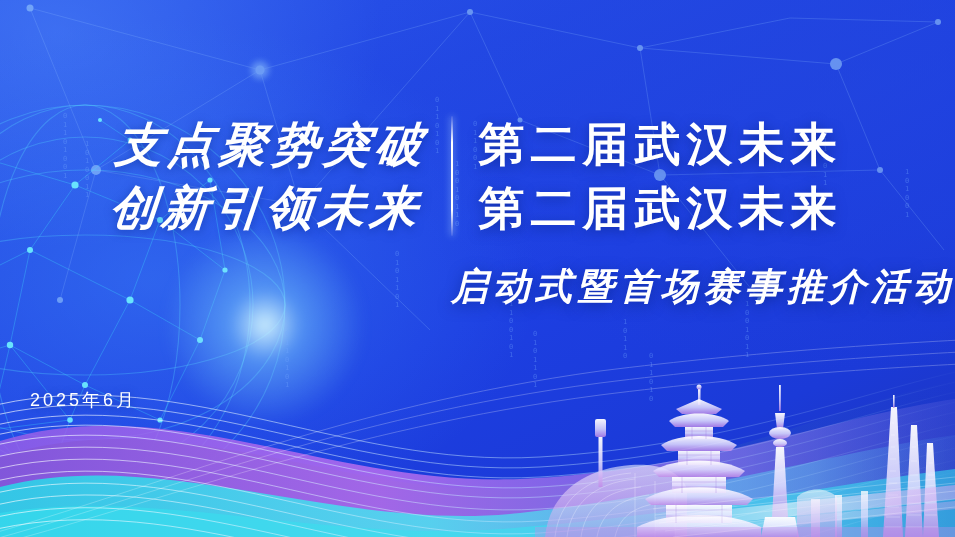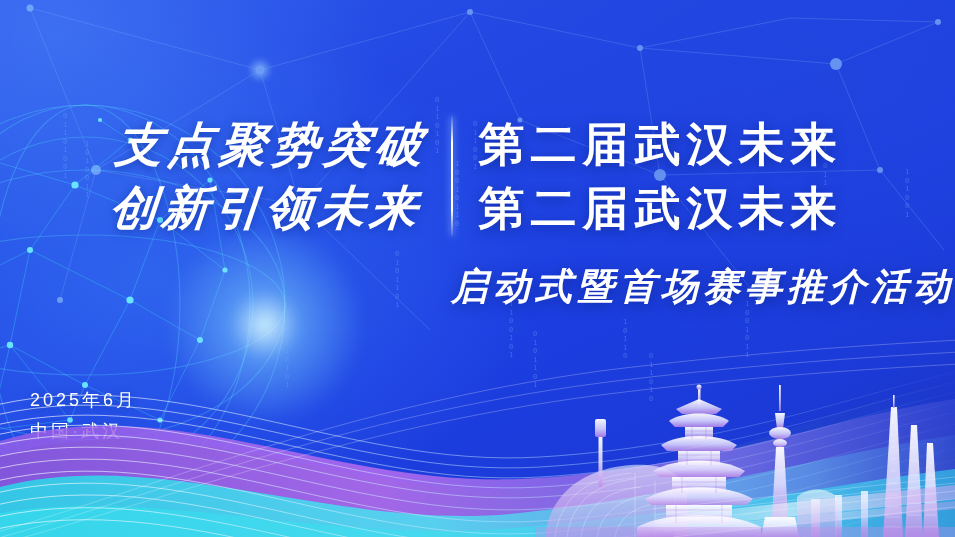--- a/index.html
+++ b/index.html
@@ -252,21 +252,20 @@
     <div class="maintitle">
       <div>第二届武汉未来</div>
       <div>第二届武汉未来</div>
     </div>
   </div>
 
   <div class="subtitle">启动式暨首场赛事推介活动</div>
 
   <div class="meta">
     <div>2025年6月</div>
-    <div>中国·武汉</div>
   </div>
 
   <svg class="ribbons noclick" viewBox="0 0 955 200" preserveAspectRatio="none">
     <defs>
       <linearGradient id="gMag" x1="0" y1="0" x2="1" y2="0">
         <stop offset="0%" stop-color="#9a5fe8" stop-opacity=".95"></stop>
         <stop offset="40%" stop-color="#c06ff0" stop-opacity=".95"></stop>
         <stop offset="78%" stop-color="#8f7aea" stop-opacity=".75"></stop>
         <stop offset="100%" stop-color="#6b6ae0" stop-opacity=".25"></stop>
       </linearGradient>

